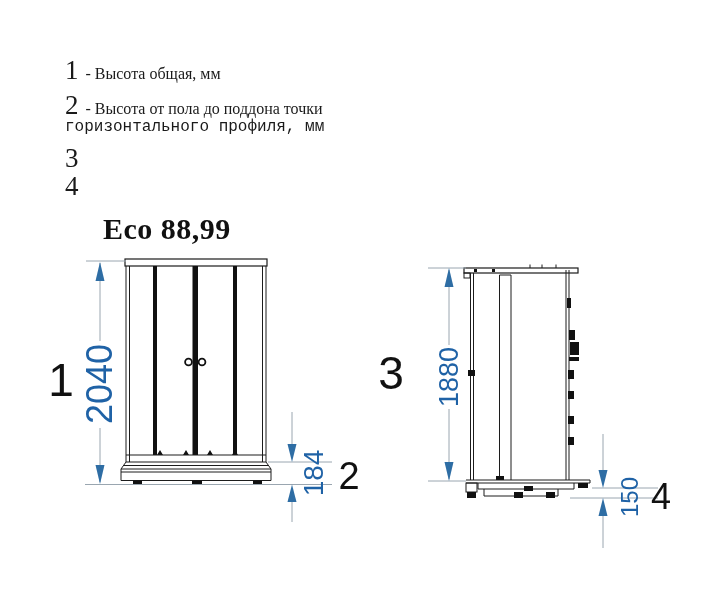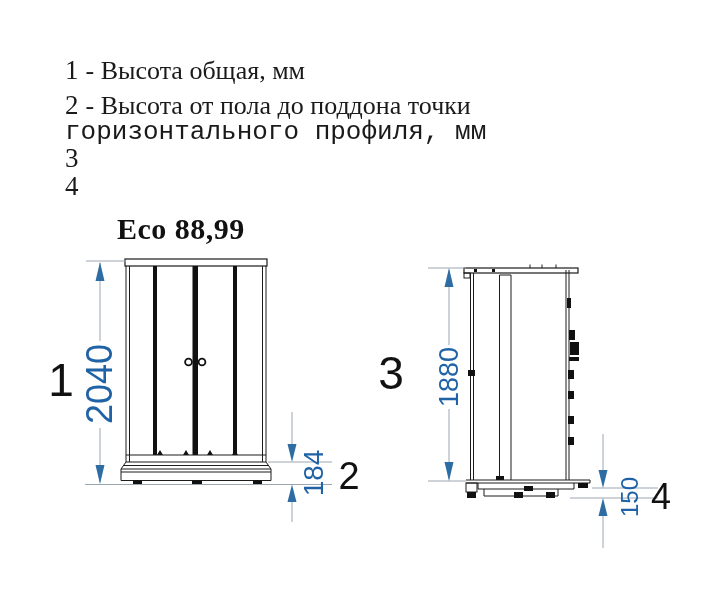--- a/index.html
+++ b/index.html
@@ -4,24 +4,24 @@
 <style>
   html,body{margin:0;padding:0;background:#ffffff;}
   .stage{
     position:relative;width:720px;height:612px;background:#ffffff;
     font-family:"Liberation Serif", serif;overflow:hidden;
   }
   .legend{position:absolute;left:0;top:0;color:#1a1a1a;}
   .legend-line{position:absolute;left:65px;white-space:nowrap;display:flex;align-items:baseline;}
   .legend-num{font-size:27px;line-height:1;}
   .legend-num:not(:empty){margin-right:7px;}
-  .legend-text{font-size:26px;line-height:1;}
+  .legend-text{font-size:16px;line-height:1;}
   .l1{top:57px;} .l2{top:92px;} .l3{top:119px;font-family:Liberation Mono, monospace;} .l4{top:145px;} .l5{top:173px;}
   .title{
-    position:absolute;left:117px;top:212px;font-size:30px;font-weight:bold;
+    position:absolute;left:103px;top:212px;font-size:30px;font-weight:bold;
     color:#111;letter-spacing:0.5px;
   }
   svg.diagram{position:absolute;left:0;top:0;}
   .draw{stroke:#1c1c1c;stroke-width:1.2;fill:none;}
   .drawthin{stroke:#1c1c1c;stroke-width:1;fill:none;}
   .solid{fill:#111;stroke:none;}
   .ext{stroke:#9aa6b0;stroke-width:1;fill:none;}
   .arr{fill:#2e6da4;stroke:none;}
   .dimtxt{fill:#1f62a6;font-family:"Liberation Sans", sans-serif;}
   .biglabel{fill:#111;font-family:"Liberation Sans", sans-serif;}

